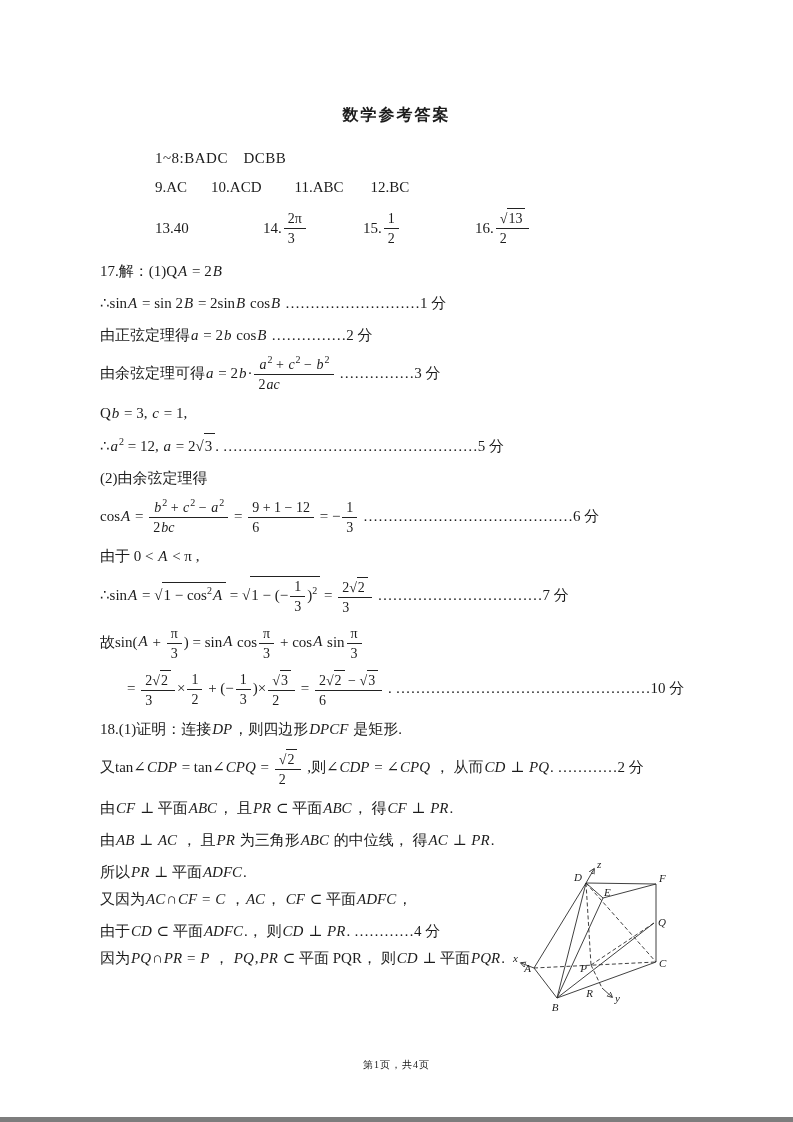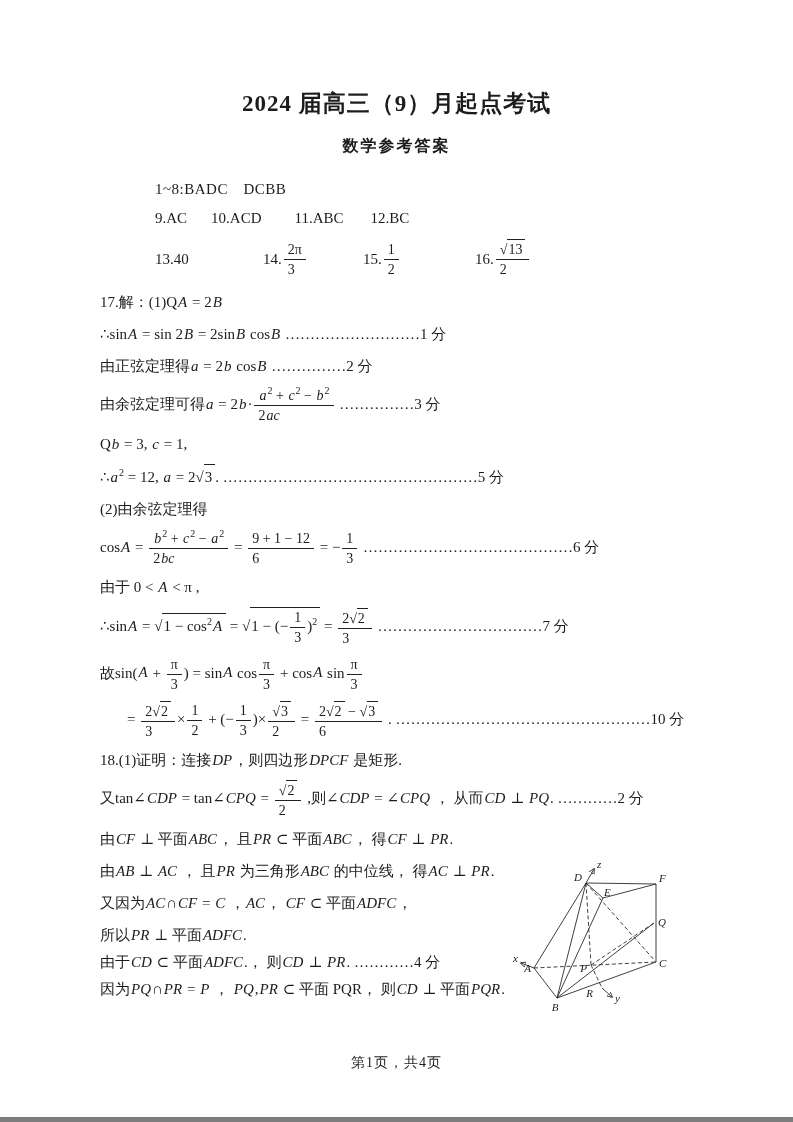--- a/index.html
+++ b/index.html
@@ -44,29 +44,28 @@
   .sq{display:inline-block;white-space:nowrap;vertical-align:baseline;}
   .rad{display:inline-block;}
   .rdc{display:inline-block;border-top:1px solid #222;padding:0 3px 0 1px;}
 
   .figure{position:absolute;left:509px;top:856px;width:178px;height:165px;}
   .figure svg{display:block;}
   .figure text{font-size:11px;font-style:italic;font-family:"Liberation Serif",serif;fill:#222;}
   .figure line,.figure path{stroke:#2b2b2b;stroke-width:0.9;fill:none;}
   .figure .dash{stroke-dasharray:4 2.5;}
 
-  .footer{position:absolute;left:0;right:0;bottom:50px;text-align:center;font-size:14px;letter-spacing:1px;}
+  .footer{position:absolute;left:0;right:0;bottom:50px;text-align:center;font-size:10px;letter-spacing:1px;}
   .bottom-bar{position:absolute;left:0;right:0;bottom:0;height:5px;background:#7d7d7d;}
 </style>
 </head>
 <body>
 
 <div class="page">
   <div class="content">
-    <div class="title1">2024 届高三（9）月起点考试</div>
     <div class="title2">数学参考答案</div>
 
     <div class="answers">
       <div class="ans-row1">1~8:BADC　DCBB</div>
       <div class="ans-row2" id="ans-row2"><span class="a2">9.AC</span><span class="a2">10.ACD</span><span class="a2">11.ABC</span><span class="a2">12.BC</span></div>
       <div class="ans-row3" id="ans-row3">
           <span class="a3">
             <span class="a3l">13.</span>
             <span class="a3v"><span class="tt">40</span></span>
           </span>
@@ -95,22 +94,22 @@
         <div class="line"><span class="tt">(2)由余弦定理得</span></div>
         <div class="line"><span class="tt">cos</span><span class="mi">A</span><span class="tt"> = </span><span class="fr"><span class="fn"><span class="mi">b</span><sup>2</sup><span class="tt"> + </span><span class="mi">c</span><sup>2</sup><span class="tt"> − </span><span class="mi">a</span><sup>2</sup></span><span class="fd"><span class="tt">2</span><span class="mi">bc</span></span></span><span class="tt"> = </span><span class="fr"><span class="fn"><span class="tt">9 + 1 − 12</span></span><span class="fd"><span class="tt">6</span></span></span><span class="tt"> = −</span><span class="fr"><span class="fn"><span class="tt">1</span></span><span class="fd"><span class="tt">3</span></span></span><span class="tt"> ……………………………………6 分</span></div>
         <div class="line"><span class="tt">由于 0 &lt; </span><span class="mi">A</span><span class="tt"> &lt; π ,</span></div>
         <div class="line"><span class="tt">∴sin</span><span class="mi">A</span><span class="tt"> = </span><span class="sq"><span class="rad">√</span><span class="rdc"><span class="tt">1 − cos</span><sup>2</sup><span class="mi">A</span></span></span><span class="tt"> = </span><span class="sq"><span class="rad">√</span><span class="rdc"><span class="tt">1 − (−</span><span class="fr"><span class="fn"><span class="tt">1</span></span><span class="fd"><span class="tt">3</span></span></span><span class="tt">)</span><sup>2</sup></span></span><span class="tt"> = </span><span class="fr"><span class="fn"><span class="tt">2</span><span class="sq"><span class="rad">√</span><span class="rdc"><span class="tt">2</span></span></span></span><span class="fd"><span class="tt">3</span></span></span><span class="tt"> ……………………………7 分</span></div>
         <div class="line"><span class="tt">故sin(</span><span class="mi">A</span><span class="tt"> + </span><span class="fr"><span class="fn"><span class="tt">π</span></span><span class="fd"><span class="tt">3</span></span></span><span class="tt">) = sin</span><span class="mi">A</span><span class="tt"> cos</span><span class="fr"><span class="fn"><span class="tt">π</span></span><span class="fd"><span class="tt">3</span></span></span><span class="tt"> + cos</span><span class="mi">A</span><span class="tt"> sin</span><span class="fr"><span class="fn"><span class="tt">π</span></span><span class="fd"><span class="tt">3</span></span></span></div>
         <div class="line indent"><span class="tt">= </span><span class="fr"><span class="fn"><span class="tt">2</span><span class="sq"><span class="rad">√</span><span class="rdc"><span class="tt">2</span></span></span></span><span class="fd"><span class="tt">3</span></span></span><span class="tt">×</span><span class="fr"><span class="fn"><span class="tt">1</span></span><span class="fd"><span class="tt">2</span></span></span><span class="tt"> + (−</span><span class="fr"><span class="fn"><span class="tt">1</span></span><span class="fd"><span class="tt">3</span></span></span><span class="tt">)×</span><span class="fr"><span class="fn"><span class="sq"><span class="rad">√</span><span class="rdc"><span class="tt">3</span></span></span></span><span class="fd"><span class="tt">2</span></span></span><span class="tt"> = </span><span class="fr"><span class="fn"><span class="tt">2</span><span class="sq"><span class="rad">√</span><span class="rdc"><span class="tt">2</span></span></span><span class="tt"> − </span><span class="sq"><span class="rad">√</span><span class="rdc"><span class="tt">3</span></span></span></span><span class="fd"><span class="tt">6</span></span></span><span class="tt"> . ……………………………………………10 分</span></div>
         <div class="line"><span class="tt">18.(1)证明：连接</span><span class="mi">DP</span><span class="tt">，则四边形</span><span class="mi">DPCF</span><span class="tt"> 是矩形.</span></div>
         <div class="line"><span class="tt">又tan∠</span><span class="mi">CDP</span><span class="tt"> = tan∠</span><span class="mi">CPQ</span><span class="tt"> = </span><span class="fr"><span class="fn"><span class="sq"><span class="rad">√</span><span class="rdc"><span class="tt">2</span></span></span></span><span class="fd"><span class="tt">2</span></span></span><span class="tt"> ,则∠</span><span class="mi">CDP</span><span class="tt"> = ∠</span><span class="mi">CPQ</span><span class="tt"> ， 从而</span><span class="mi">CD</span><span class="tt"> ⊥ </span><span class="mi">PQ</span><span class="tt">. …………2 分</span></div>
         <div class="line"><span class="tt">由</span><span class="mi">CF</span><span class="tt"> ⊥ 平面</span><span class="mi">ABC</span><span class="tt">， 且</span><span class="mi">PR</span><span class="tt"> ⊂ 平面</span><span class="mi">ABC</span><span class="tt">， 得</span><span class="mi">CF</span><span class="tt"> ⊥ </span><span class="mi">PR</span><span class="tt">.</span></div>
         <div class="line"><span class="tt">由</span><span class="mi">AB</span><span class="tt"> ⊥ </span><span class="mi">AC</span><span class="tt"> ， 且</span><span class="mi">PR</span><span class="tt"> 为三角形</span><span class="mi">ABC</span><span class="tt"> 的中位线， 得</span><span class="mi">AC</span><span class="tt"> ⊥ </span><span class="mi">PR</span><span class="tt">.</span></div>
+        <div class="line tight"><span class="tt">所以</span><span class="mi">PR</span><span class="tt"> ⊥ 平面</span><span class="mi">ADFC</span><span class="tt">.</span></div>
         <div class="line"><span class="tt">又因为</span><span class="mi">AC</span><span class="tt">∩</span><span class="mi">CF</span><span class="tt"> = </span><span class="mi">C</span><span class="tt"> ，</span><span class="mi">AC</span><span class="tt">， </span><span class="mi">CF</span><span class="tt"> ⊂ 平面</span><span class="mi">ADFC</span><span class="tt">，</span></div>
-        <div class="line tight"><span class="tt">所以</span><span class="mi">PR</span><span class="tt"> ⊥ 平面</span><span class="mi">ADFC</span><span class="tt">.</span></div>
         <div class="line tight"><span class="tt">由于</span><span class="mi">CD</span><span class="tt"> ⊂ 平面</span><span class="mi">ADFC</span><span class="tt">.， 则</span><span class="mi">CD</span><span class="tt"> ⊥ </span><span class="mi">PR</span><span class="tt">. …………4 分</span></div>
         <div class="line tight"><span class="tt">因为</span><span class="mi">PQ</span><span class="tt">∩</span><span class="mi">PR</span><span class="tt"> = </span><span class="mi">P</span><span class="tt"> ， </span><span class="mi">PQ</span><span class="tt">,</span><span class="mi">PR</span><span class="tt"> ⊂ 平面 PQR， 则</span><span class="mi">CD</span><span class="tt"> ⊥ 平面</span><span class="mi">PQR</span><span class="tt">.</span></div>
       </div>
   </div>
 
   <div class="figure">
     <svg width="178" height="165" viewBox="0 0 178 165">
       <defs>
         <marker id="ah" markerWidth="7" markerHeight="7" refX="5.2" refY="3" orient="auto">
           <path d="M0,0 L6,3 L0,6 z" fill="#2b2b2b" stroke="none"></path>

